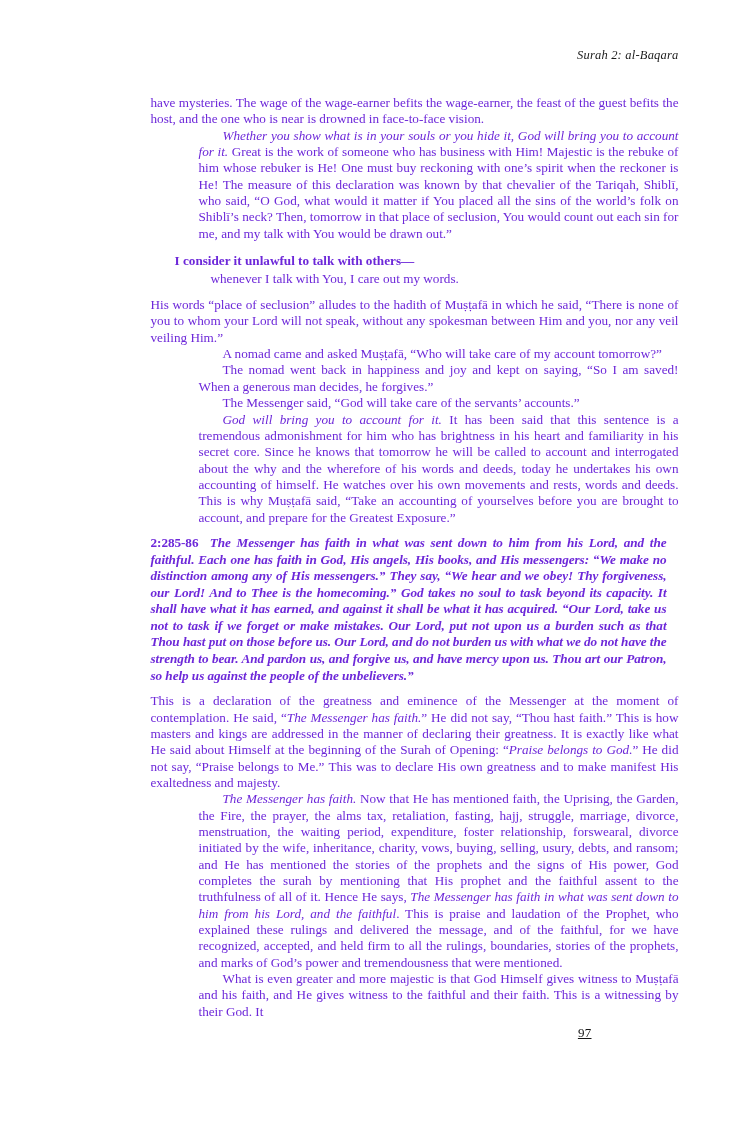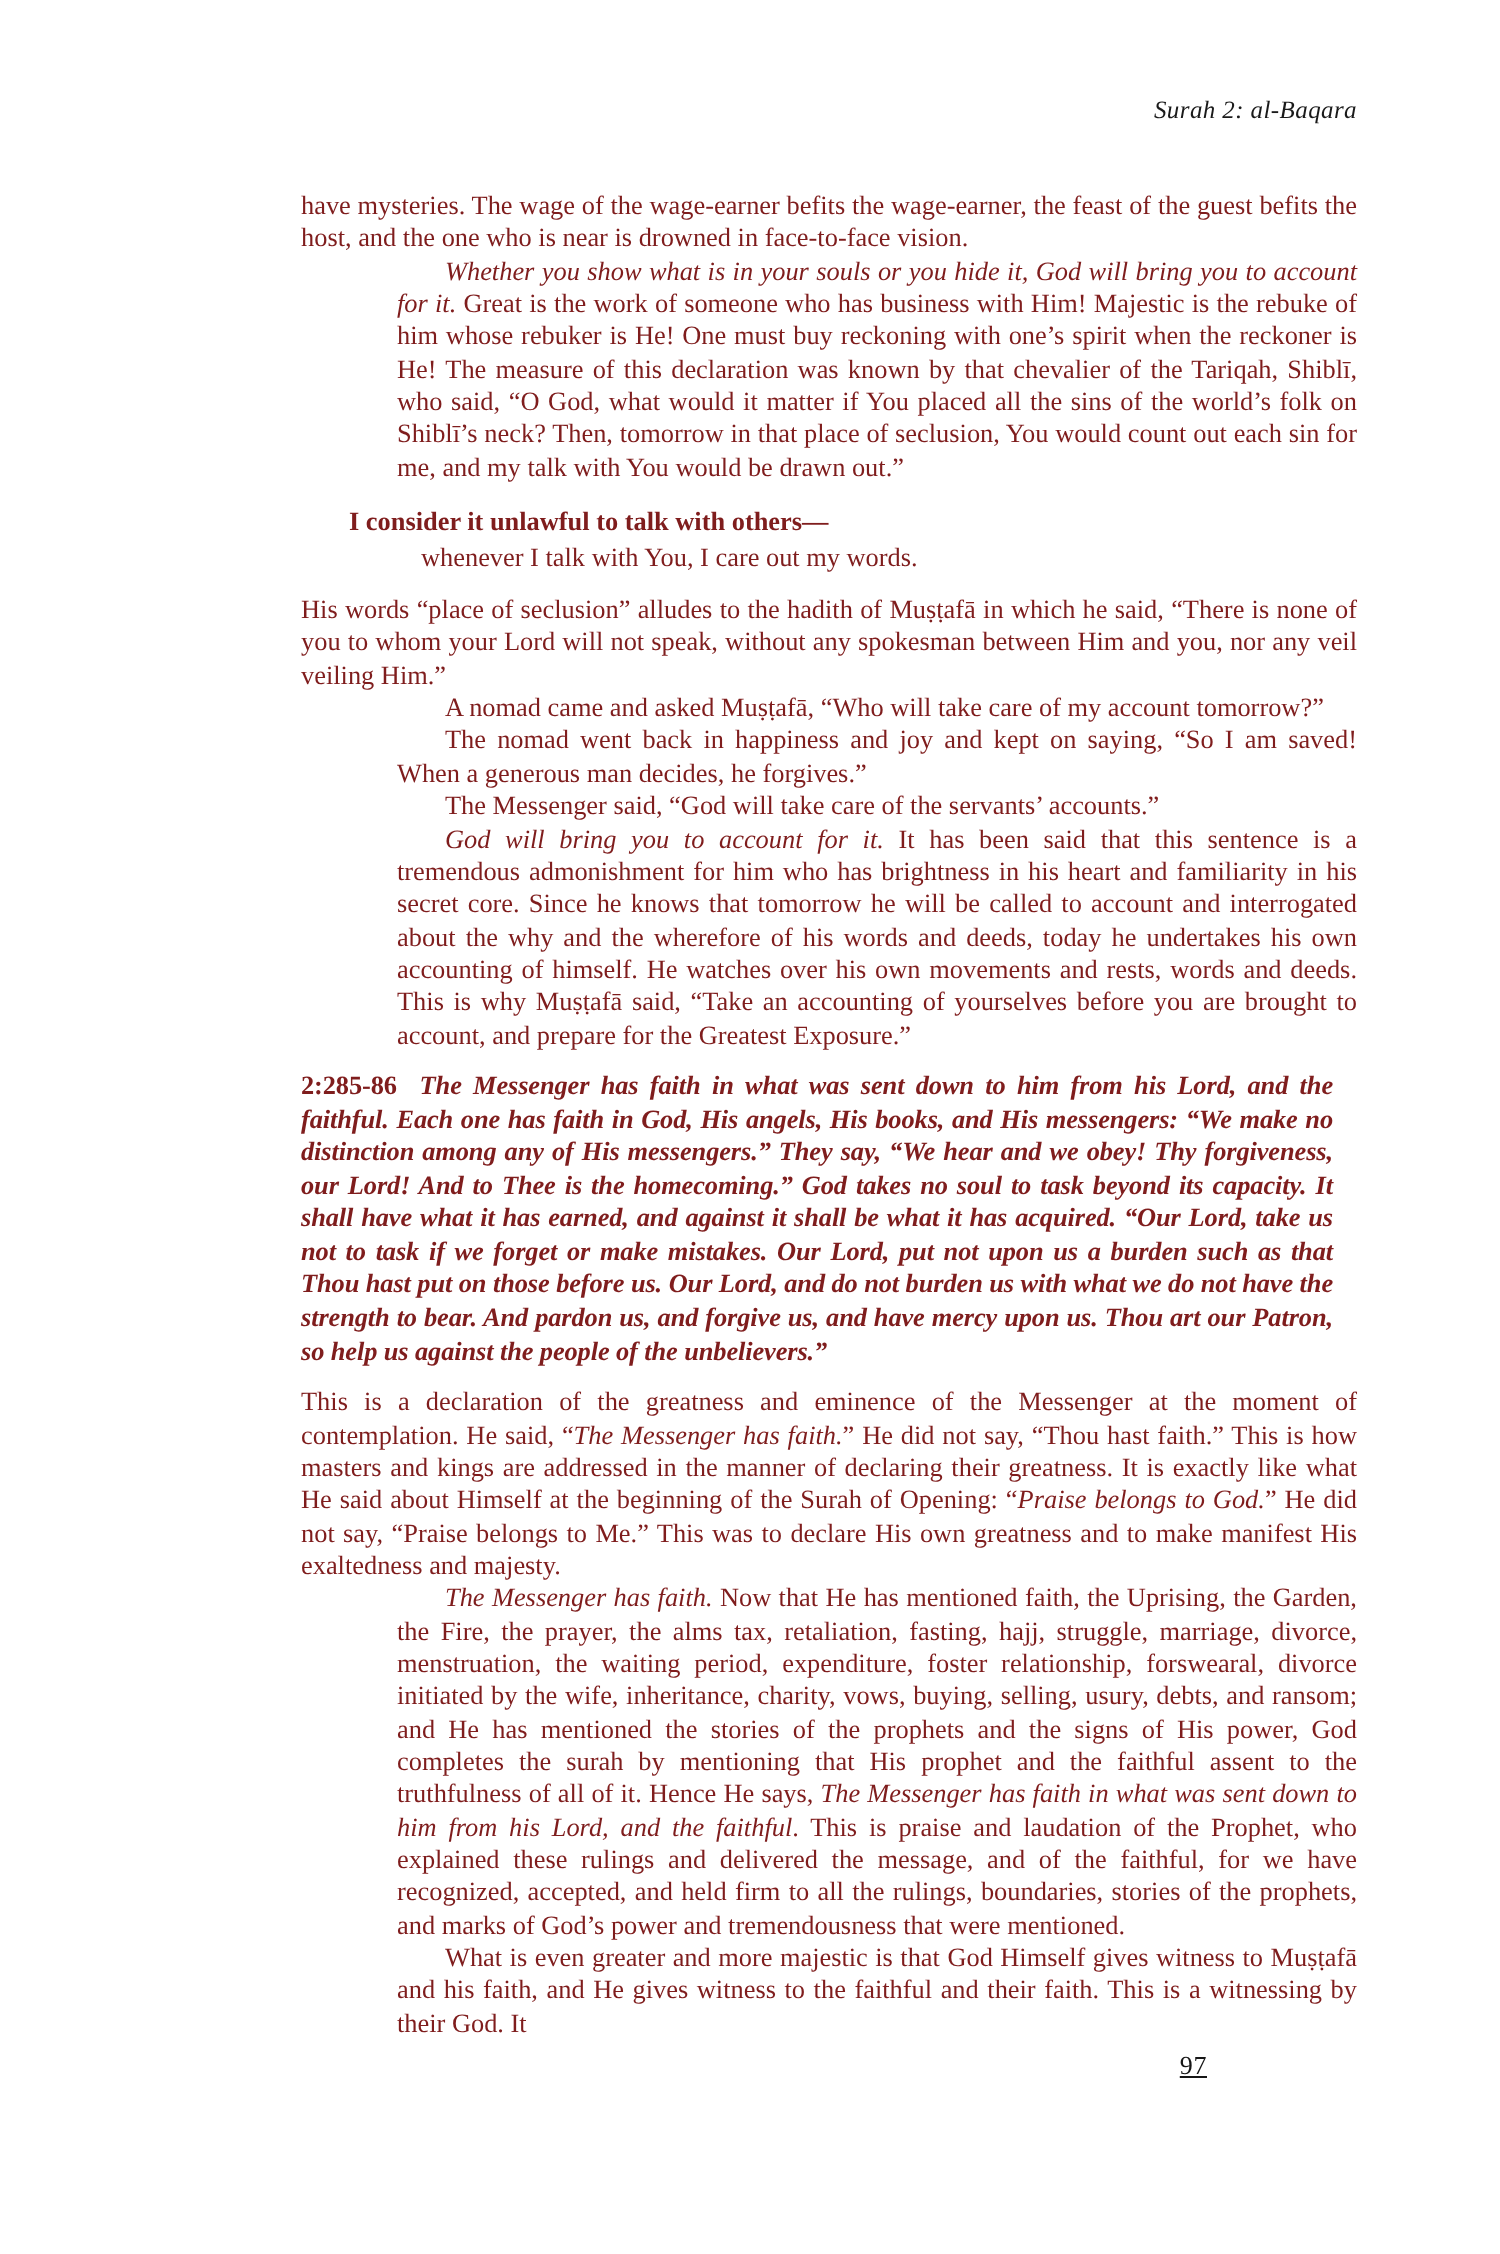--- a/index.html
+++ b/index.html
@@ -36,21 +36,21 @@
     margin: 0 0 32px 0;
     line-height: 1.2;
   }
   p {
     margin: 0;
     font-size: 13.2px;
     line-height: 16.35px;
     text-align: justify;
     text-justify: inter-word;
     hyphens: none;
-    color: #7f1d1d;
+    color: #6d28d9;
   }
   p.noindent { text-indent: 0; }
   p.indent   { text-indent: 24px; margin-left: 48px; }
   i, .it { font-style: italic; }
   .verse {
     font-weight: bold;
     font-style: italic;
     font-size: 13.2px;
     line-height: 16.6px;
     text-align: justify;
@@ -68,21 +68,21 @@
   .poem-line {
     font-size: 13.2px;
     line-height: 17.5px;
     text-align: left;
     margin: 0;
   }
   .poem-line.l1 { padding-left: 24px; font-weight: bold; }
   .poem-line.l2 { padding-left: 60px; }
   .folio {
     position: absolute;
-    right: 108px;
+    right: 120px;
     bottom: 86px;
     font-size: 13px;
     color: #161616;
     letter-spacing: 0.3px;
     text-decoration: underline;
   }
 </style>
 </head>
 <body>
 

